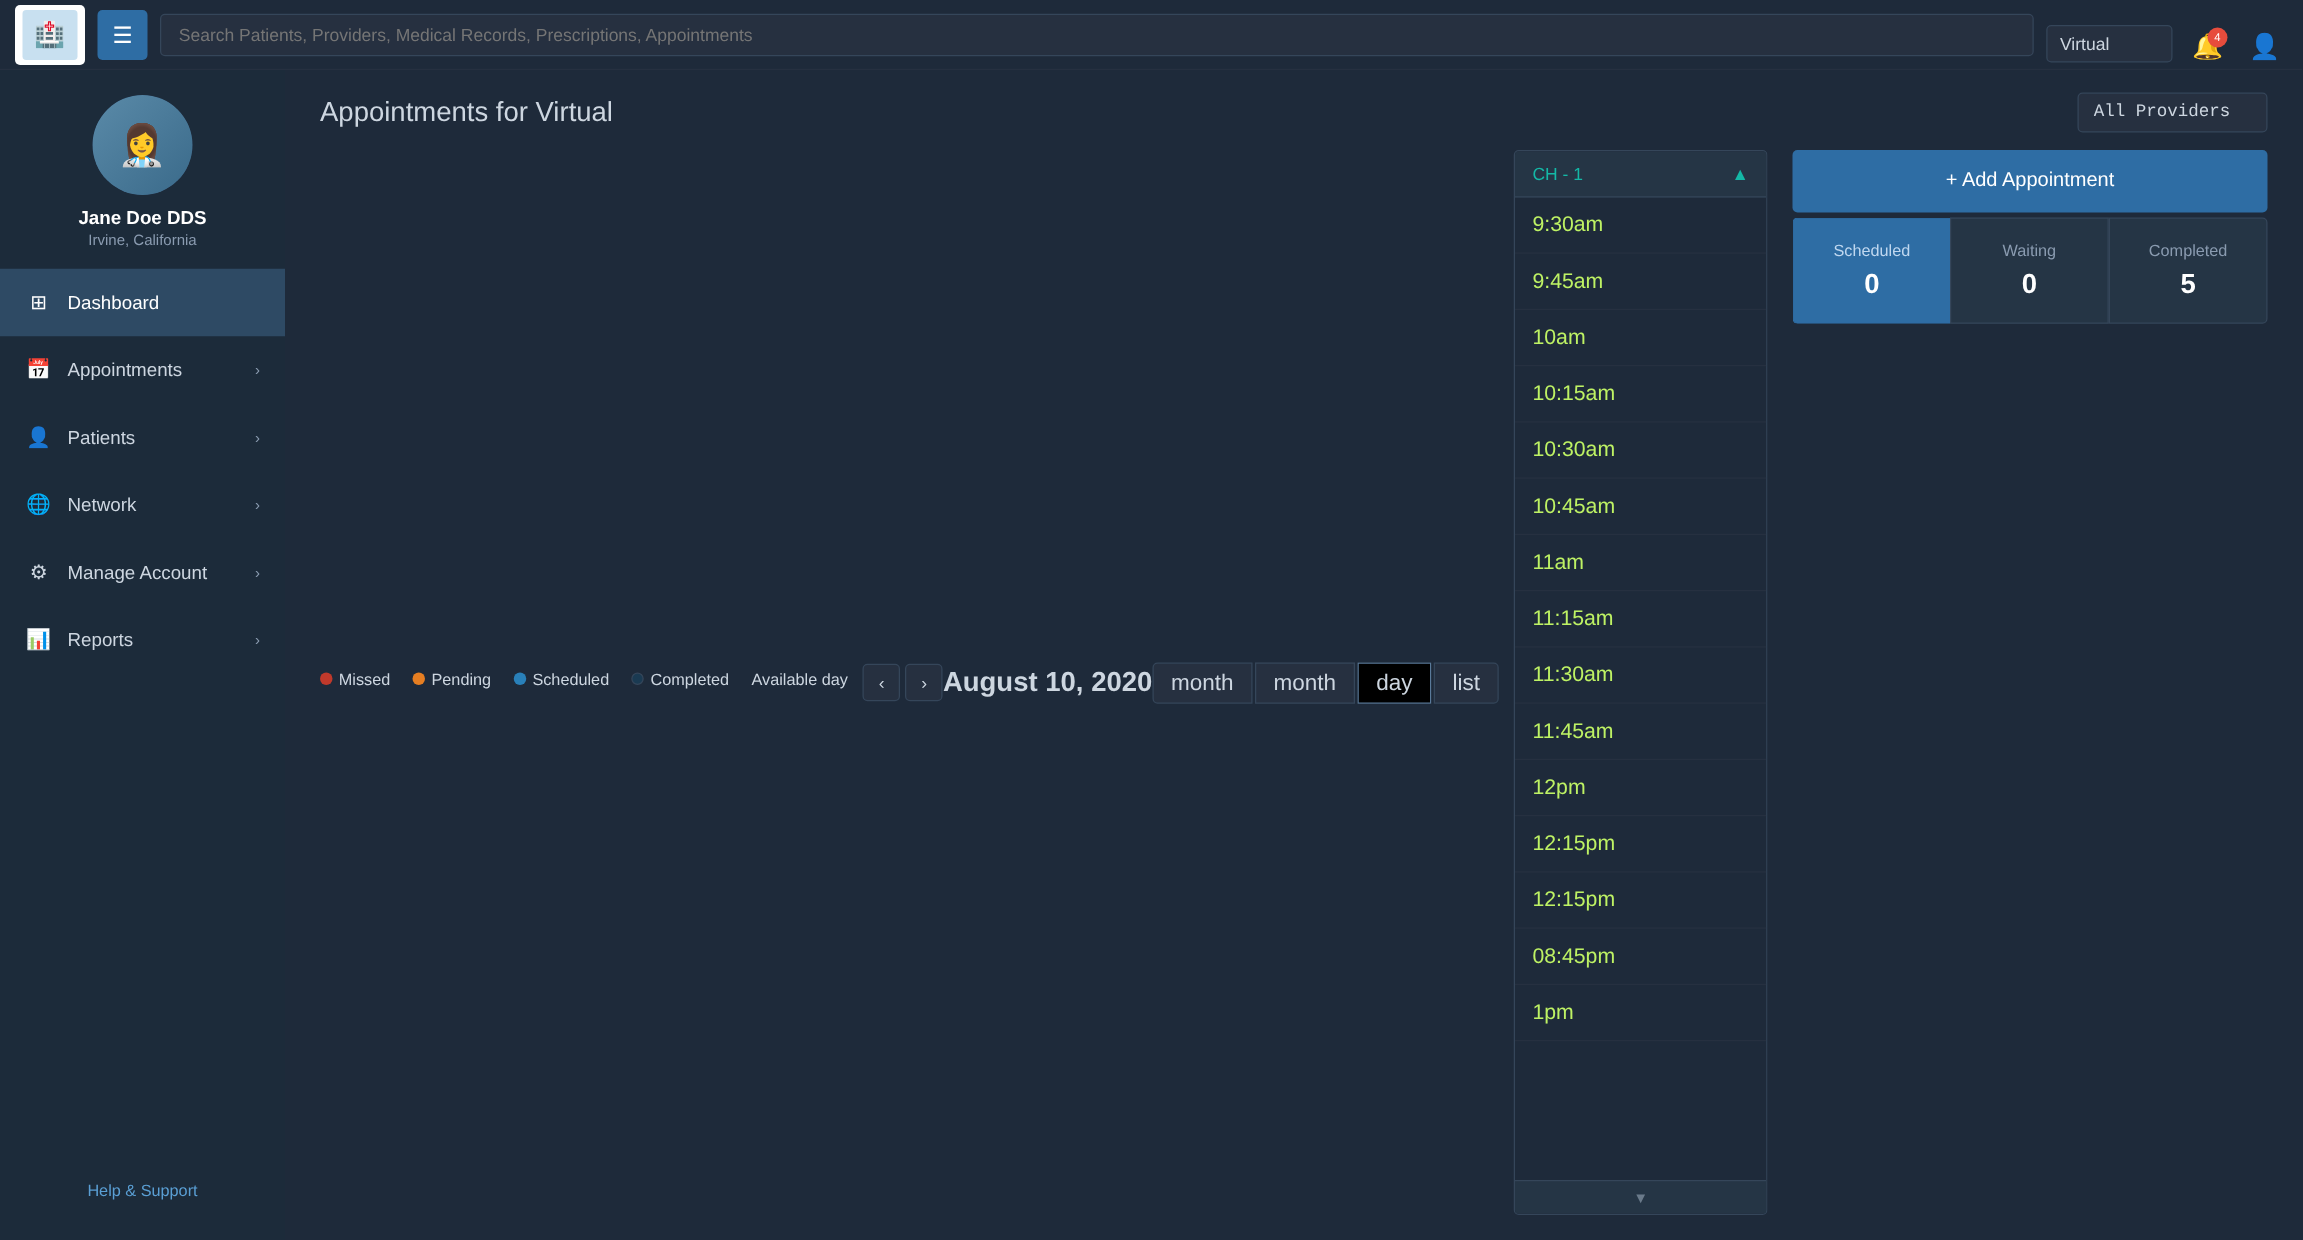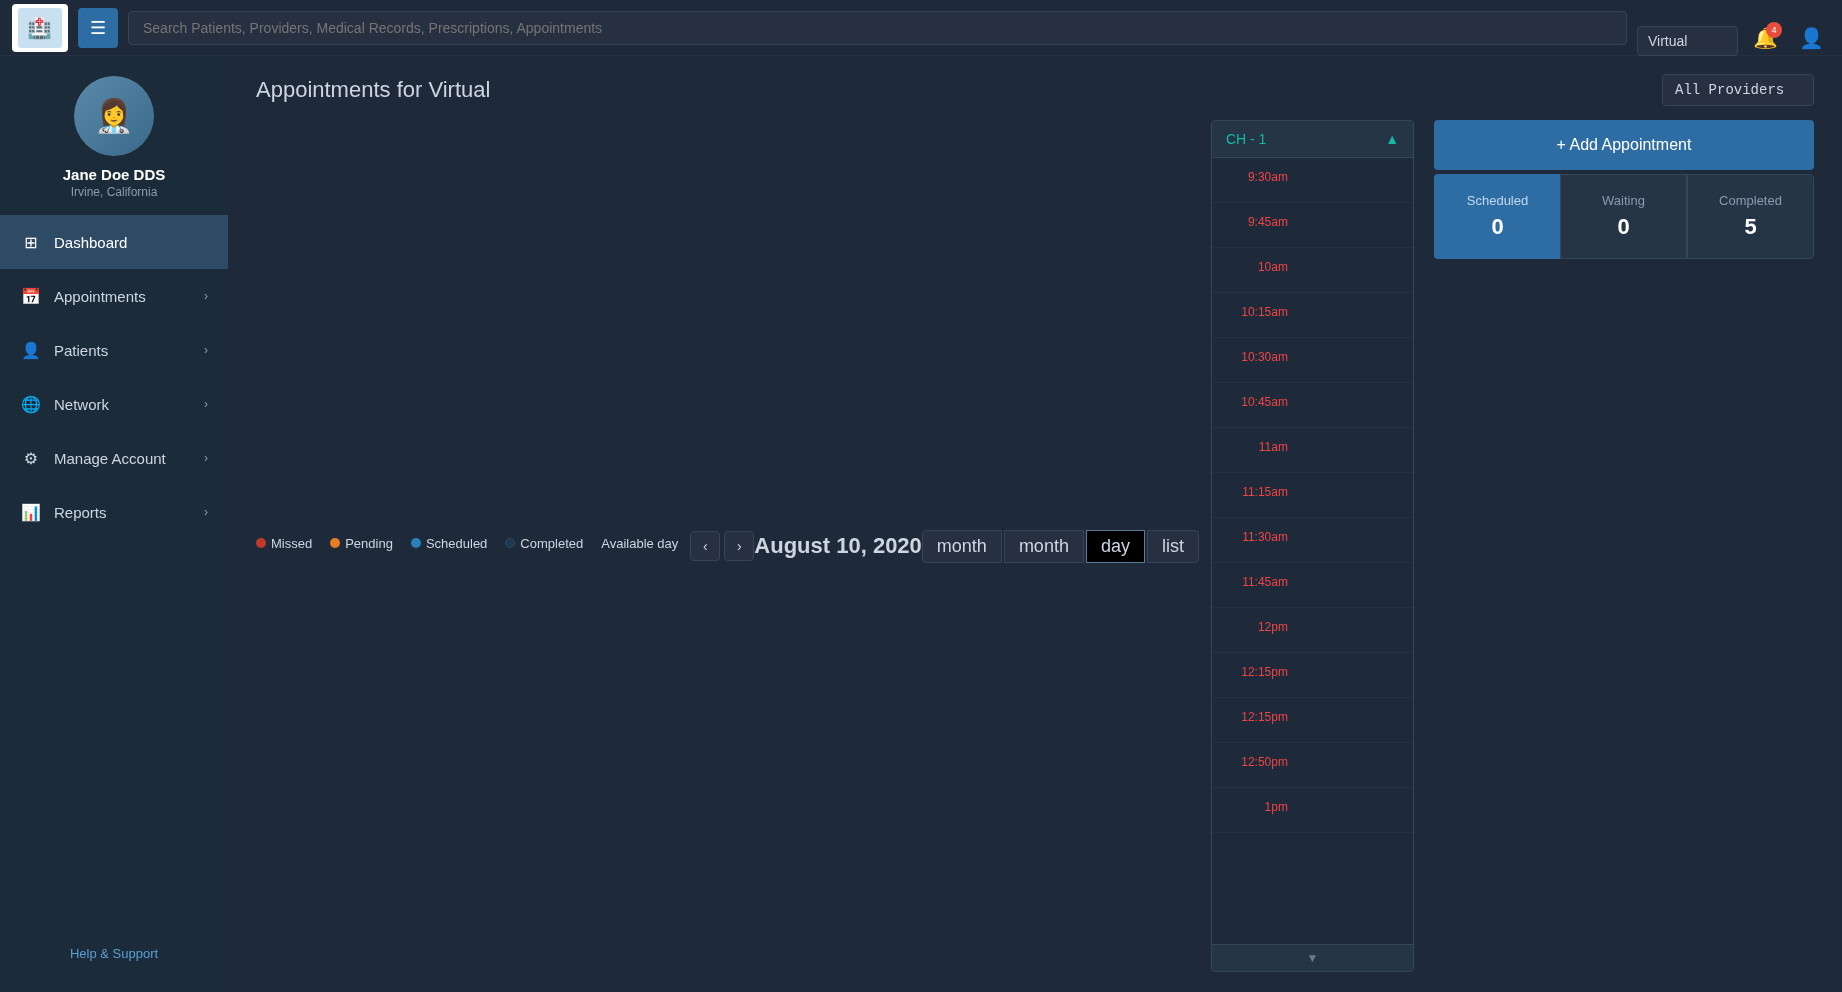--- a/index.html
+++ b/index.html
@@ -14,21 +14,21 @@
     }
     .logo-img {
       width: 44px; height: 40px; background: #c8e0f0; border-radius: 3px; display: flex; align-items: center; justify-content: center; font-size: 20px;
     }
     .hamburger-btn {
       background: #2e6da4; border: none; color: #fff; width: 40px; height: 40px; border-radius: 4px; cursor: pointer; font-size: 18px; display: flex; align-items: center; justify-content: center; flex-shrink: 0;
     }
     .search-input {
       flex: 1; background: #263040; border: 1px solid #35465a; border-radius: 4px; color: #8a9bb0; padding: 8px 14px; font-size: 14px; outline: none;
     }
-    .topbar-right { display: flex; align-items: flex-end; gap: 10px; margin-left: auto; margin-top: 20px; }
+    .topbar-right { display: flex; align-items: flex-start; gap: 10px; margin-left: auto; margin-top: 20px; }
     .virtual-select {
       background: #263040; border: 1px solid #35465a; color: #cdd6e0; padding: 6px 28px 6px 10px; border-radius: 4px; font-size: 14px; appearance: none; cursor: pointer; min-width: 100px;
     }
     .notif-btn {
       background: none; border: none; cursor: pointer; position: relative; color: #cdd6e0; font-size: 20px; width: 36px; height: 36px; display: flex; align-items: center; justify-content: center;
     }
     .notif-badge {
       position: absolute; top: 2px; right: 2px; background: #e74c3c; color: #fff; border-radius: 50%; font-size: 9px; width: 16px; height: 16px; display: flex; align-items: center; justify-content: center;
     }
     .avatar-btn {
@@ -105,21 +105,21 @@
 
     
     .calendar-grid { flex: 1; border: 1px solid #35465a; border-radius: 4px; overflow: hidden; display: flex; flex-direction: column; }
     .calendar-grid-header {
       background: #253545; padding: 10px 14px; font-size: 14px; color: #14b8a6; font-weight: 500; border-bottom: 1px solid #35465a; flex-shrink: 0; display: flex; align-items: center; justify-content: space-between;
     }
     .calendar-scroll { flex: 1; overflow-y: scroll; }
     .time-row {
       display: flex; align-items: flex-start; border-bottom: 1px solid #263040; min-height: 44px;
     }
-    .time-label { width: 90px; padding: 12px 14px 0 14px; font-size: 12px; color: #ef4444; flex-shrink: 0; text-align: right; }
+    .time-label { width: 90px; padding: 12px 14px 0 14px; font-size: 17px; color: #bef264; flex-shrink: 0; }
     .time-slot { flex: 1; min-height: 44px; }
 
     
     .right-panel { width: 380px; flex-shrink: 0; display: flex; flex-direction: column; gap: 4px; padding-top: 0; }
 
     .add-appt-btn {
       background: #2e6da4; border: none; color: #fff; padding: 16px 20px; border-radius: 4px; font-size: 16px; cursor: pointer; width: 100%; text-align: center;
     }
 
     .stats-row { display: flex; gap: 0; }
@@ -314,21 +314,21 @@
             </div>
             <div class="time-row">
               <div class="time-label">12:15pm</div>
               <div class="time-slot"></div>
             </div>
             <div class="time-row">
               <div class="time-label">12:15pm</div>
               <div class="time-slot"></div>
             </div>
             <div class="time-row">
-              <div class="time-label">12:50pm</div>
+              <div class="time-label">08:45pm</div>
               <div class="time-slot"></div>
             </div>
             <div class="time-row">
               <div class="time-label">1pm</div>
               <div class="time-slot"></div>
             </div>
           </div>
           <div style="display:flex;align-items:center;justify-content:center;padding:6px;background:#253545;border-top:1px solid #35465a;flex-shrink:0;">
             <span style="cursor:pointer;color:#6a7a8a;font-size:12px;">▼</span>
           </div>

